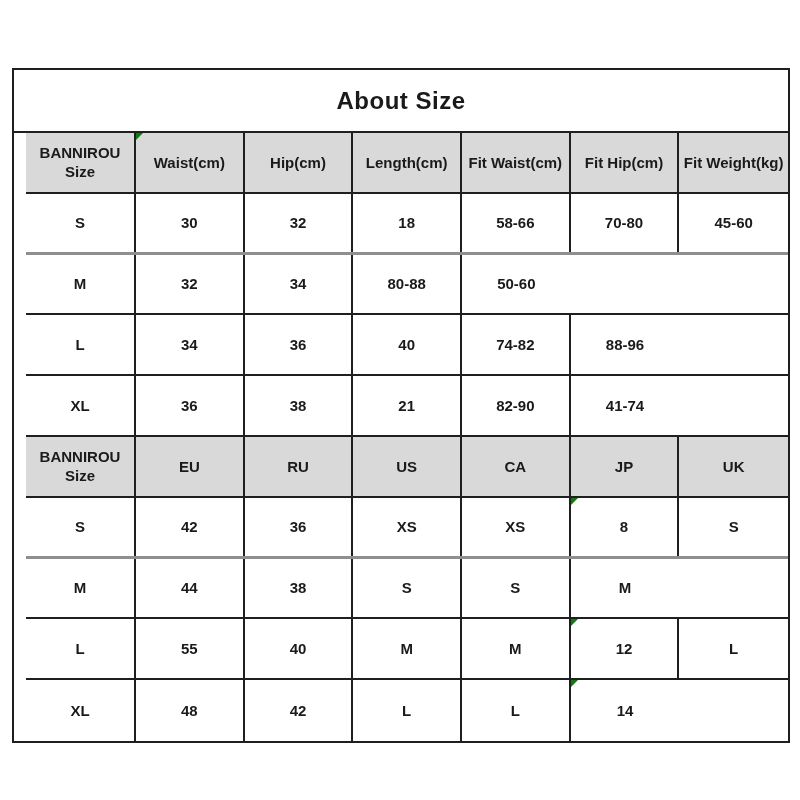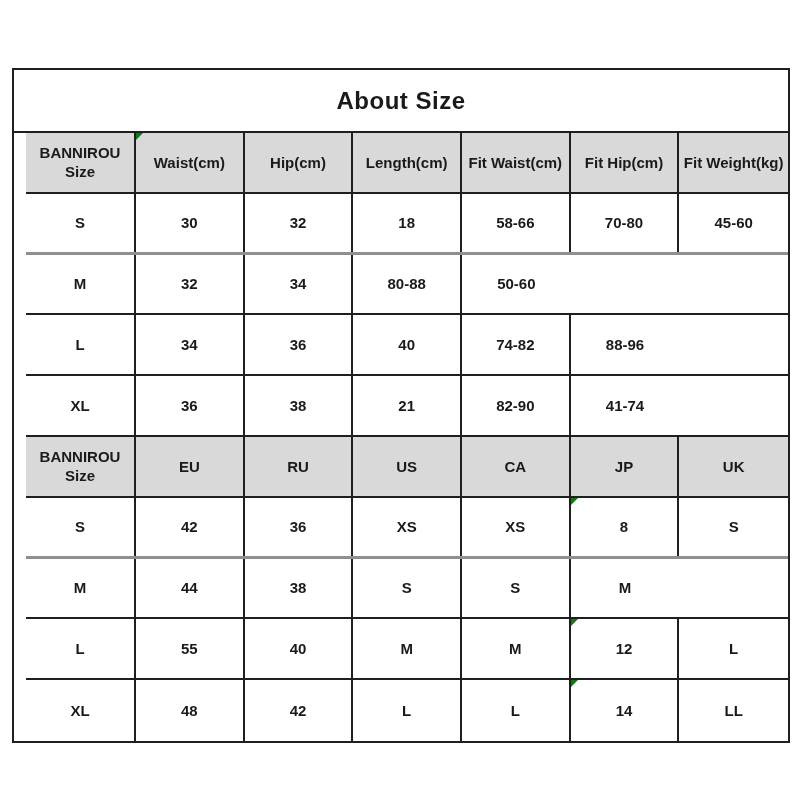--- a/index.html
+++ b/index.html
@@ -271,18 +271,15 @@
         <div class="tcell">
           <span>L</span>
         </div>
         <div class="tcell">
           <span>L</span>
         </div>
         <div class="tcell">
           <span>14</span>
           <i class="corner-marker"></i>
         </div>
-        <div class="tcell">
-          <span>LL</span>
-        </div>
       </div>
     </div>
 </div>
 
 </body></html>

